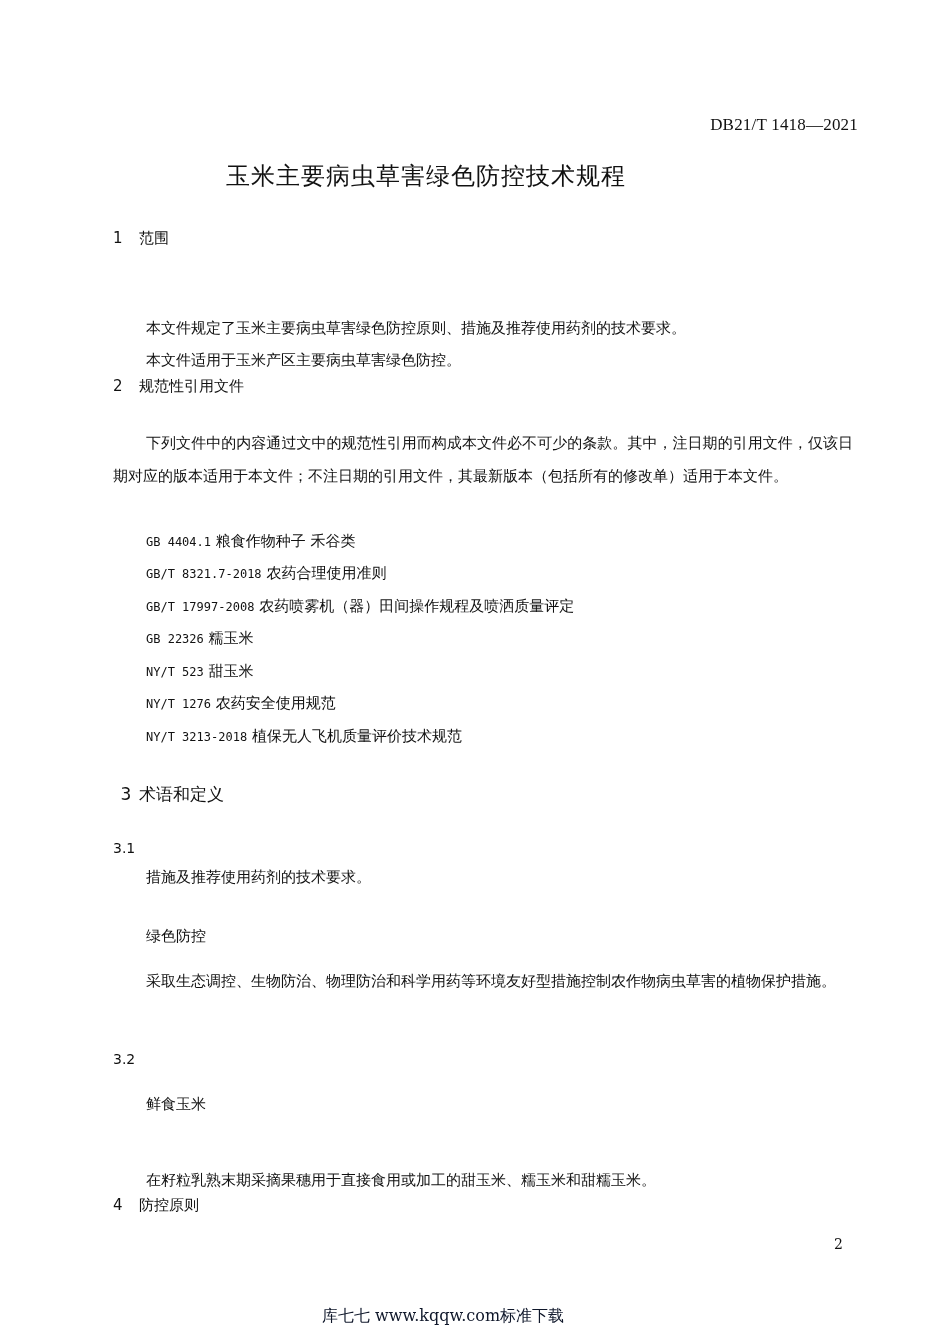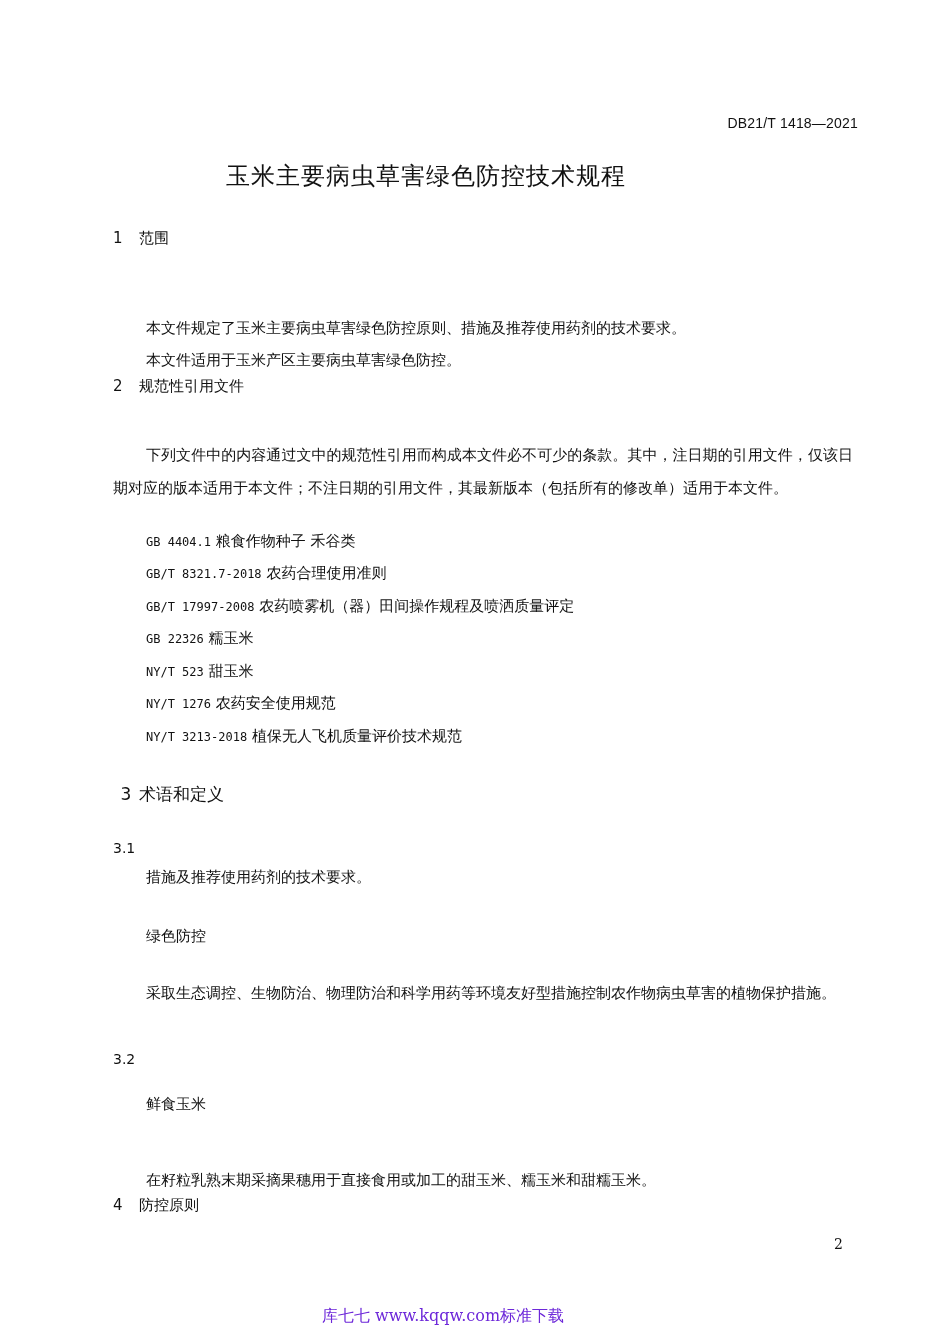--- a/index.html
+++ b/index.html
@@ -1,31 +1,31 @@
 <!DOCTYPE html>
 <html><head>
   <meta charset="utf-8">
   <style>
     html, body { margin: 0; padding: 0; background: #ffffff; }
     body { width: 950px; height: 1344px; position: relative; overflow: hidden; color: #111111;
            font-family: "DejaVu Serif", "Liberation Serif", serif; }
     .abs { position: absolute; white-space: nowrap; }
-    .std-code { top: 115px; right: 92px; font-family: Liberation Sans, sans-serif; font-size: 14px; letter-spacing: 0.2px; }
+    .std-code { top: 115px; right: 92px; font-family: Liberation Serif, serif; font-size: 17px; letter-spacing: 0.2px; }
     .doc-title { top: 160px; left: 0; width: 852px; text-align: center; font-family: "DejaVu Sans", "Liberation Sans", sans-serif; font-size: 24px; letter-spacing: 1px; }
     .h1 { left: 113px; font-family: "DejaVu Sans", "Liberation Sans", sans-serif; font-size: 15px; }
     .h1 .num { display: inline-block; width: 26px; }
     .h1-big { font-size: 17px; text-align: center; }
-    .p { left: 113px; width: 740px; font-size: 15px; line-height: 32.5px; white-space: normal; text-align: justify; text-indent: 33px; margin-top: 12px; }
+    .p { left: 113px; width: 740px; font-size: 15px; line-height: 32.5px; white-space: normal; text-align: justify; text-indent: 33px; }
     .p-single { left: 146px; font-size: 15px; margin-top: 32px; }
     .ref { left: 146px; font-size: 15px; }
     .ref .code { font-family: "DejaVu Sans Mono", "Liberation Mono", monospace; font-size: 12px; }
     .term-num { left: 113px; font-family: "DejaVu Sans", "Liberation Sans", sans-serif; font-size: 14px; }
     .term-name { left: 146px; font-family: "DejaVu Sans", "Liberation Sans", sans-serif; font-size: 15px; }
     .page-num { top: 1236px; left: 834px; font-size: 14px; }
-    .watermark { top: 1306px; left: 0; width: 886px; text-align: center; font-size: 16px; color: #6d28d9; }
+    .watermark { top: 1306px; left: 0; width: 886px; text-align: center; font-size: 16px; color: #0f172a; }
   </style>
 </head>
 <body>
 
 <div class="abs std-code">DB21/T 1418—2021</div>
 <div class="abs doc-title">玉米主要病虫草害绿色防控技术规程</div>
 
 <div class="abs h1" style="top:229px">
   <span class="num">1</span><span>范围</span>
 </div>

